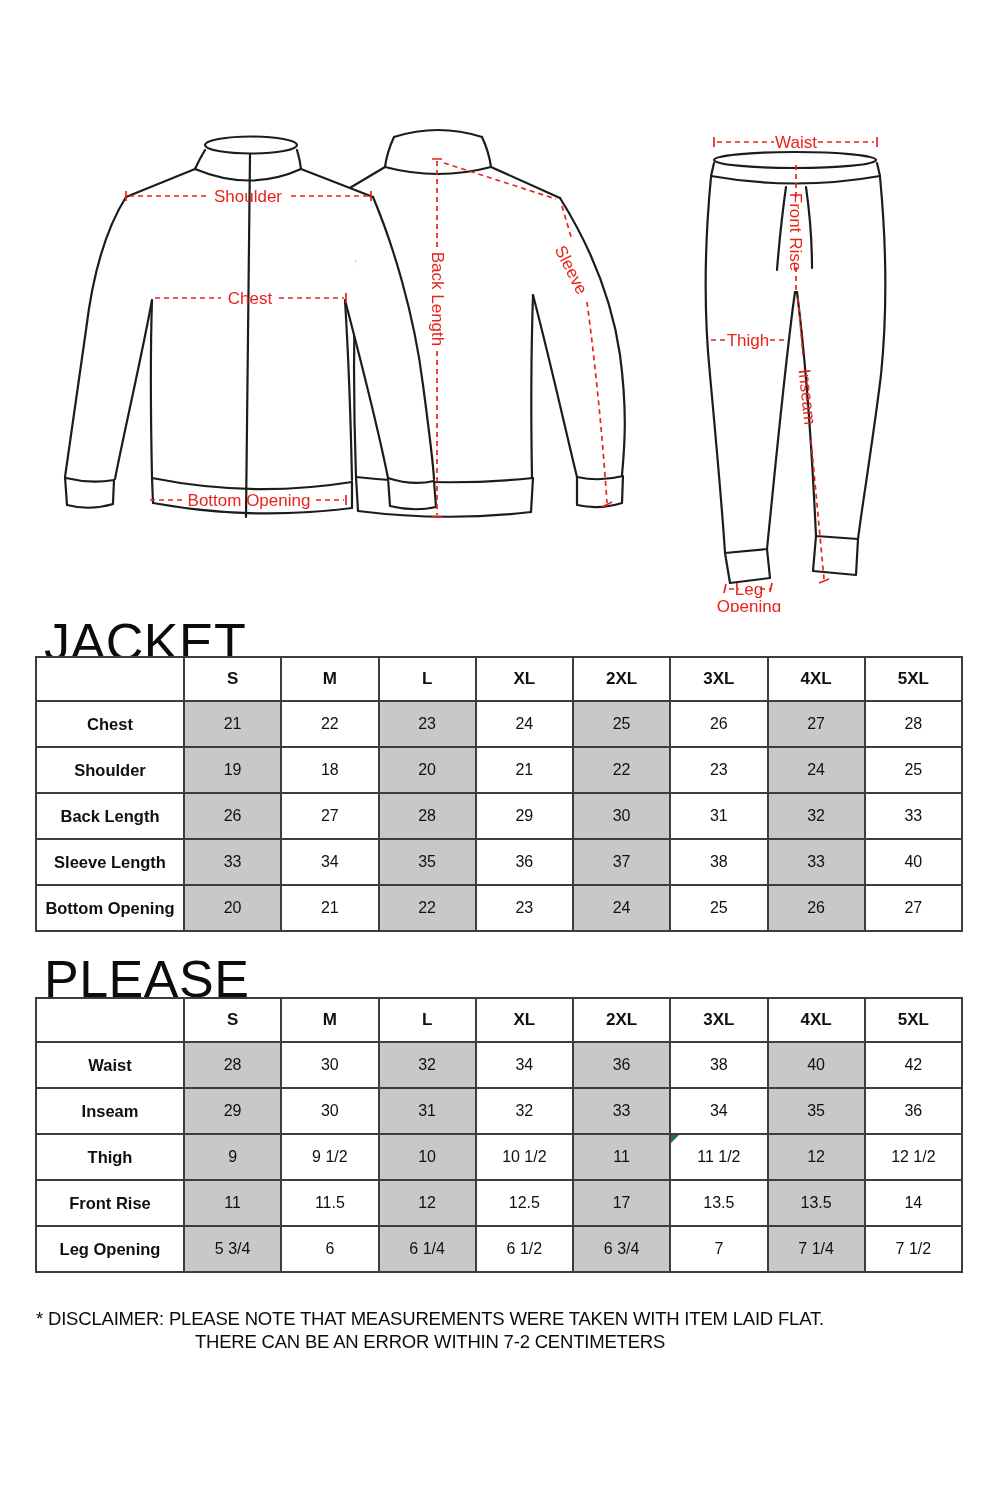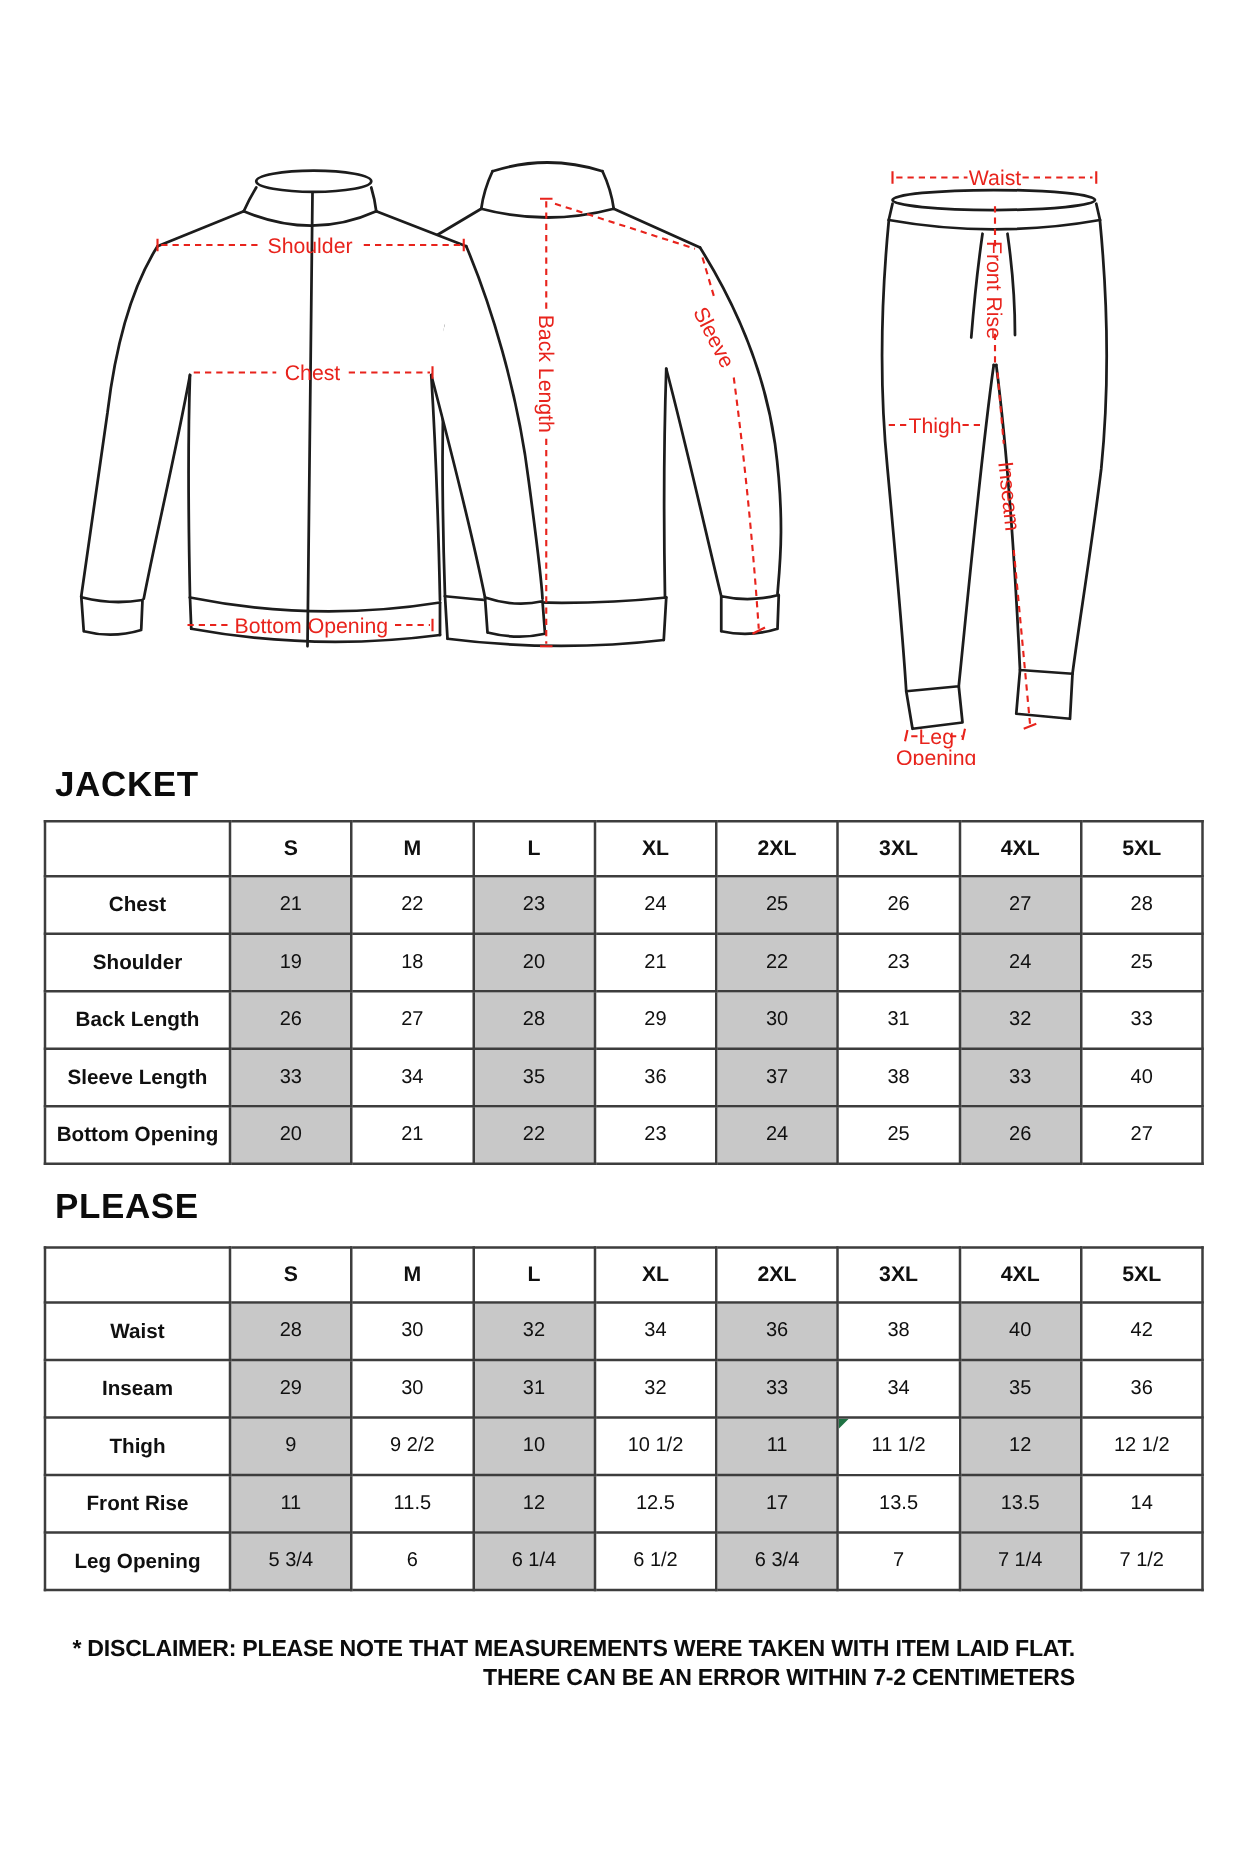--- a/index.html
+++ b/index.html
@@ -9,21 +9,21 @@
     font-family:"Liberation Sans", sans-serif; color:#111; overflow:hidden;
   }
   
   .figure { position:absolute; top:0; left:0; }
   .garment { fill:none; stroke:var(--color-outline,#1c1c1c); stroke-width:2.2; stroke-linecap:round; stroke-linejoin:round; }
   .silhouette { fill:#fff; stroke:none; }
   .red-dash { fill:none; stroke:var(--color-annotation,#e8231c); stroke-width:1.7; stroke-dasharray:5 4; }
   .red-tick { fill:none; stroke:var(--color-annotation,#e8231c); stroke-width:1.7; }
   .red-label { fill:var(--color-annotation,#e8231c); font-family:"Liberation Sans",sans-serif; font-size:17px; }
   
-  .section-title { position:absolute; left:44px; font-size:28px; font-weight:bold; letter-spacing:0.5px; color:#0c0c0c; }
+  .section-title { position:absolute; left:44px; font-size:52px; font-weight:normal; letter-spacing:0.5px; color:#0c0c0c; }
   #jacket-title { top:612px; }
   #pants-title  { top:949px; }
   
   .size-table {
     position:absolute; left:35px; width:928px; border-collapse:collapse; table-layout:fixed;
     font-family:"Liberation Sans",sans-serif;
   }
   #jacket-table { top:656px; }
   #pants-table  { top:997px; }
   .size-table col.label-col { width:148px; }
@@ -36,22 +36,22 @@
   .size-table th { font-weight:bold; font-size:17px; }
   .size-table td.rowlabel { font-weight:bold; font-size:16.5px; }
   .size-table td.shade { background:var(--color-shade,#c8c8c8); }
   .size-table td.note { position:relative;text-align:center; }
   .size-table td.note::before {
     content:""; position:absolute; top:0; left:0; width:0; height:0;
     border-top:8px solid var(--color-note,#1f7244); border-right:8px solid transparent;
   }
   
   .disclaimer {
-    position:absolute; top:1307px; left:0; width:860px; text-align:right;
-    font-weight:bold; font-size:18.5px; line-height:23px; letter-spacing:-0.2px; color:#0c0c0c;
+    position:absolute; top:1307px; left:0; width:860px; text-align:center;
+    font-weight:normal; font-size:18.5px; line-height:23px; letter-spacing:-0.2px; color:#0c0c0c;
   }
 </style>
 </head>
 <body>
 
 <div class="page">
 
   <svg class="figure" width="1000" height="612" viewBox="0 0 1000 612">
 
     <g>
@@ -270,21 +270,21 @@
         <td class="shade">31</td>
         <td>32</td>
         <td class="shade">33</td>
         <td>34</td>
         <td class="shade">35</td>
         <td>36</td>
       </tr>
       <tr>
         <td class="rowlabel">Thigh</td>
         <td class="shade">9</td>
-        <td>9 2/2</td>
+        <td>9 1/2</td>
         <td class="shade">10</td>
         <td>10 1/2</td>
         <td class="shade">11</td>
         <td class="note">11 1/2</td>
         <td class="shade">12</td>
         <td>12 1/2</td>
       </tr>
       <tr>
         <td class="rowlabel">Front Rise</td>
         <td class="shade">11</td>

